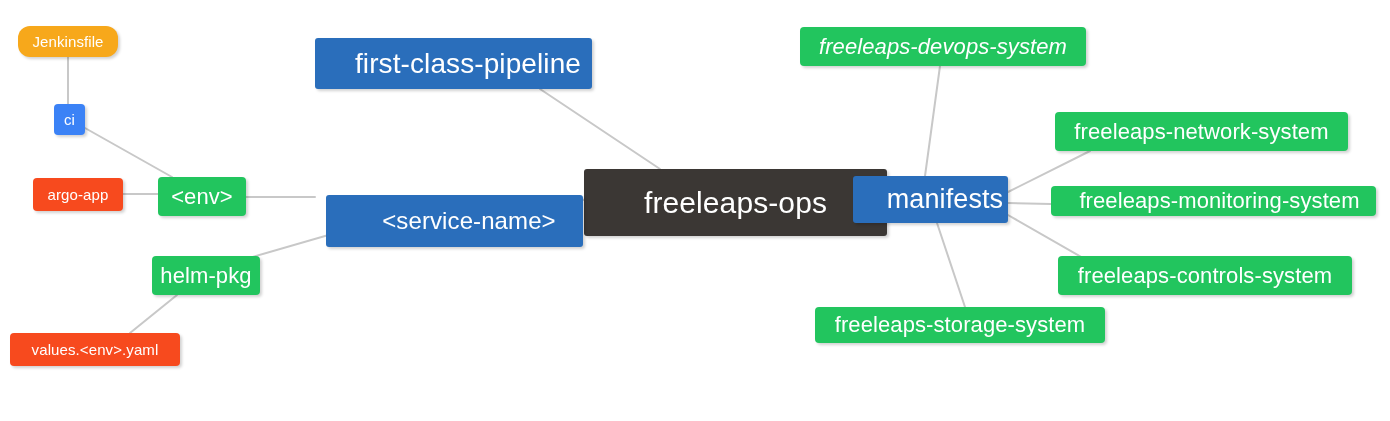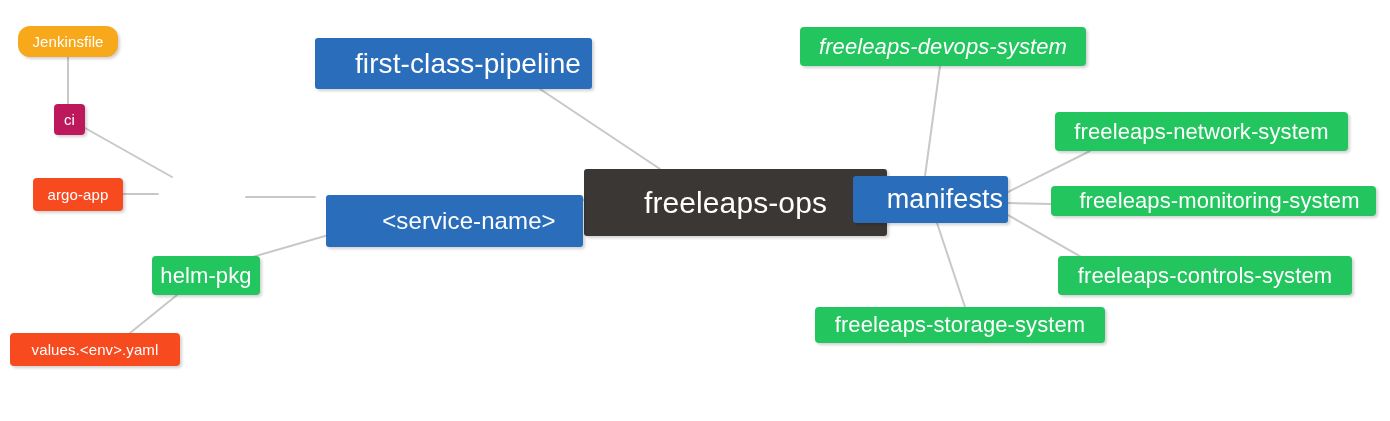--- a/index.html
+++ b/index.html
@@ -59,22 +59,23 @@
       <line x1="940" y1="66" x2="925" y2="176" stroke="#c8c8c8" stroke-width="2" stroke-linecap="round"></line>
       <line x1="1008" y1="192" x2="1090" y2="151" stroke="#c8c8c8" stroke-width="2" stroke-linecap="round"></line>
       <line x1="1008" y1="203" x2="1051" y2="204" stroke="#c8c8c8" stroke-width="2" stroke-linecap="round"></line>
       <line x1="1008" y1="215" x2="1090" y2="262" stroke="#c8c8c8" stroke-width="2" stroke-linecap="round"></line>
       <line x1="937" y1="223" x2="965" y2="307" stroke="#c8c8c8" stroke-width="2" stroke-linecap="round"></line>
     </svg>
 <div class="node lvl-root" style="left: 584px; top: 169px; width: 303px; height: 67px; background: rgb(59, 55, 52); font-size: 30px;">freeleaps-ops</div>
     <div class="node lvl-1" style="left: 315px; top: 38px; width: 277px; height: 51px; background: rgb(42, 110, 187); font-size: 28px;">first-class-pipeline</div>
     <div class="node lvl-1" style="left: 326px; top: 171px; width: 257px; height: 52px; background: rgb(42, 110, 187); font-size: 24px; margin-top: 24px;">&lt;service-name&gt;</div>
     <div class="node lvl-1" style="left: 853px; top: 176px; width: 155px; height: 47px; background: rgb(42, 110, 187); font-size: 27px;">manifests</div>
+    <div class="node lvl-2" style="left: 158px; top: 177px; width: 88px; height: 39px; background: rgb(34, 197, 94); font-size: 22px;">&lt;env&gt;</div>
     <div class="node lvl-2" style="left: 152px; top: 256px; width: 108px; height: 39px; background: rgb(34, 197, 94); font-size: 22px;">helm-pkg</div>
-    <div class="node lvl-3" style="left: 54px; top: 104px; width: 31px; height: 31px; background: #be185d; font-size: 15px;">ci</div>
+    <div class="node lvl-3" style="left: 54px; top: 104px; width: 31px; height: 31px; background: #3b82f6; font-size: 15px;">ci</div>
     <div class="node lvl-3" style="left: 18px; top: 26px; width: 100px; height: 31px; background: rgb(247, 168, 27); font-size: 15px; border-radius: 12px;">Jenkinsfile</div>
     <div class="node lvl-3" style="left: 33px; top: 178px; width: 90px; height: 33px; background: rgb(247, 74, 30); font-size: 15px;">argo-app</div>
     <div class="node lvl-3" style="left: 10px; top: 333px; width: 170px; height: 33px; background: rgb(247, 74, 30); font-size: 15px;">values.&lt;env&gt;.yaml</div>
     <div class="node lvl-2" style="left: 800px; top: 27px; width: 286px; height: 39px; background: rgb(34, 197, 94); font-size: 22px; font-style: italic;">freeleaps-devops-system</div>
     <div class="node lvl-2" style="left: 1055px; top: 112px; width: 293px; height: 39px; background: rgb(34, 197, 94); font-size: 22px;">freeleaps-network-system</div>
     <div class="node lvl-2" style="left: 1051px; top: 186px; width: 325px; height: 30px; background: rgb(34, 197, 94); font-size: 22px; padding-left: 12px;">freeleaps-monitoring-system</div>
     <div class="node lvl-2" style="left: 1058px; top: 256px; width: 294px; height: 39px; background: rgb(34, 197, 94); font-size: 22px;">freeleaps-controls-system</div>
     <div class="node lvl-2" style="left: 815px; top: 307px; width: 290px; height: 36px; background: rgb(34, 197, 94); font-size: 22px; text-align: center;">freeleaps-storage-system</div>
   </div>
 

